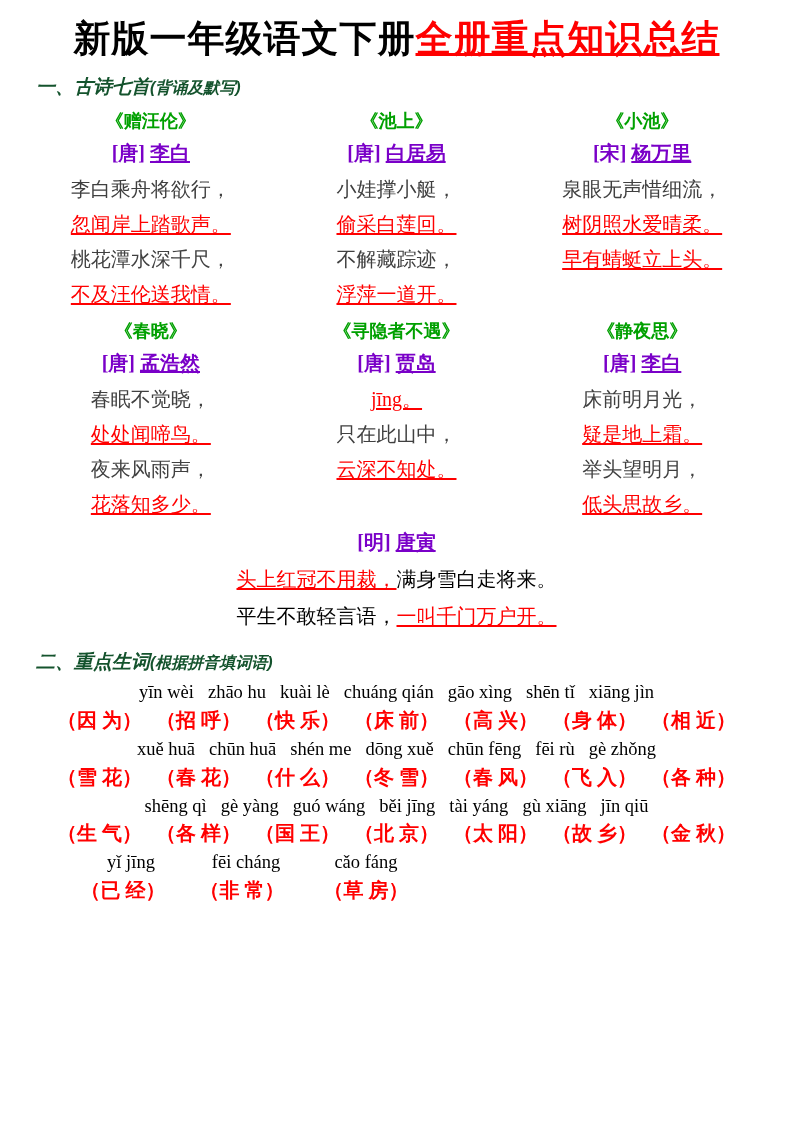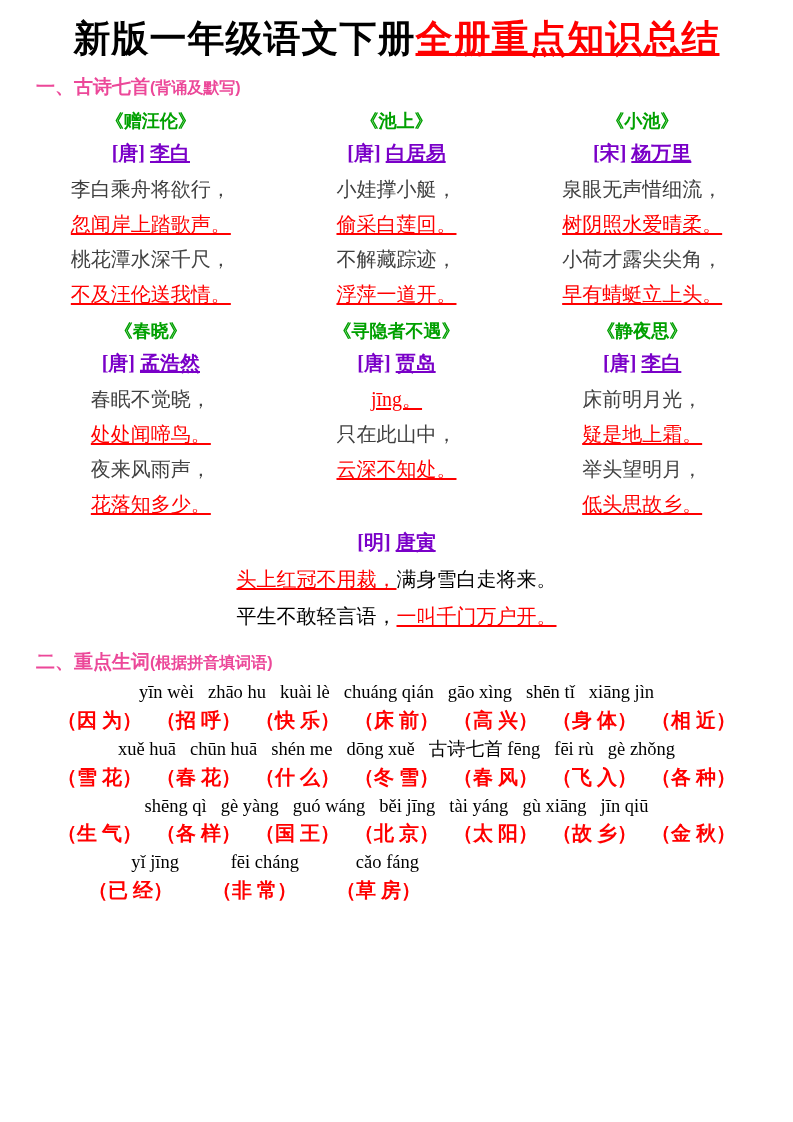--- a/index.html
+++ b/index.html
@@ -41,25 +41,26 @@
     font-size: 37px;
     font-weight: bold;
     color: #ff0000;
     text-decoration: underline;
     text-decoration-color: #ff0000;
     letter-spacing: 1px;
   }
 
   
   .section-heading {
-    color: #ec4899;
+    color: #14532d;
     font-weight: bold;
     font-size: 19px;
     margin: 10px 0 4px 36px;
     font-family: "Liberation Sans", sans-serif;
+    font-style: italic;
   }
   .section-heading .paren {
     font-size: 16px;
   }
 
   
   .poem-grid {
     display: grid;
     grid-template-columns: 1fr 1fr 1fr;
     margin: 2px 28px 0 28px;
@@ -137,21 +138,21 @@
     color: #000;
     line-height: 1.5;
   }
   .vocab-row.hanzi {
     font-size: 20px;
     color: #ff0000;
     font-weight: bold;
     line-height: 1.35;
   }
   .vocab-cell {
-    text-align: right;
+    text-align: center;
     white-space: nowrap;
     padding: 0 7px;
   }
   
   .vocab-group {
     margin-bottom: 2px;
   }
 </style>
 </head>
 <body>
@@ -191,21 +192,20 @@
       <div class="poem-line red">浮萍一道开。</div>
     </div>
     <div class="poem">
       <div class="poem-title">《小池》</div>
       <div class="poem-author">
         <span class="dyn">[宋]</span>
         <span class="name">杨万里</span>
       </div>
       <div class="poem-line">泉眼无声惜细流，</div>
       <div class="poem-line red">树阴照水爱晴柔。</div>
-      <div class="poem-line">小荷才露尖尖角，</div>
       <div class="poem-line red">早有蜻蜓立上头。</div>
     </div>
   </div>
 
   <div class="poem-grid">
     <div class="poem">
       <div class="poem-title">《春晓》</div>
       <div class="poem-author">
         <span class="dyn">[唐]</span>
         <span class="name">孟浩然</span>
@@ -277,21 +277,21 @@
         <span class="vocab-cell">（相 近）</span>
       </div>
     </div>
 
     <div class="vocab-group">
       <div class="vocab-row pinyin">
         <span class="vocab-cell">xuě huā</span>
         <span class="vocab-cell">chūn huā</span>
         <span class="vocab-cell">shén me</span>
         <span class="vocab-cell">dōng xuě</span>
-        <span class="vocab-cell">古诗七首 fēng</span>
+        <span class="vocab-cell">chūn fēng</span>
         <span class="vocab-cell">fēi rù</span>
         <span class="vocab-cell">gè zhǒng</span>
       </div>
       <div class="vocab-row hanzi">
         <span class="vocab-cell">（雪 花）</span>
         <span class="vocab-cell">（春  花）</span>
         <span class="vocab-cell">（什 么）</span>
         <span class="vocab-cell">（冬  雪）</span>
         <span class="vocab-cell">（春 风）</span>
         <span class="vocab-cell">（飞 入）</span>

